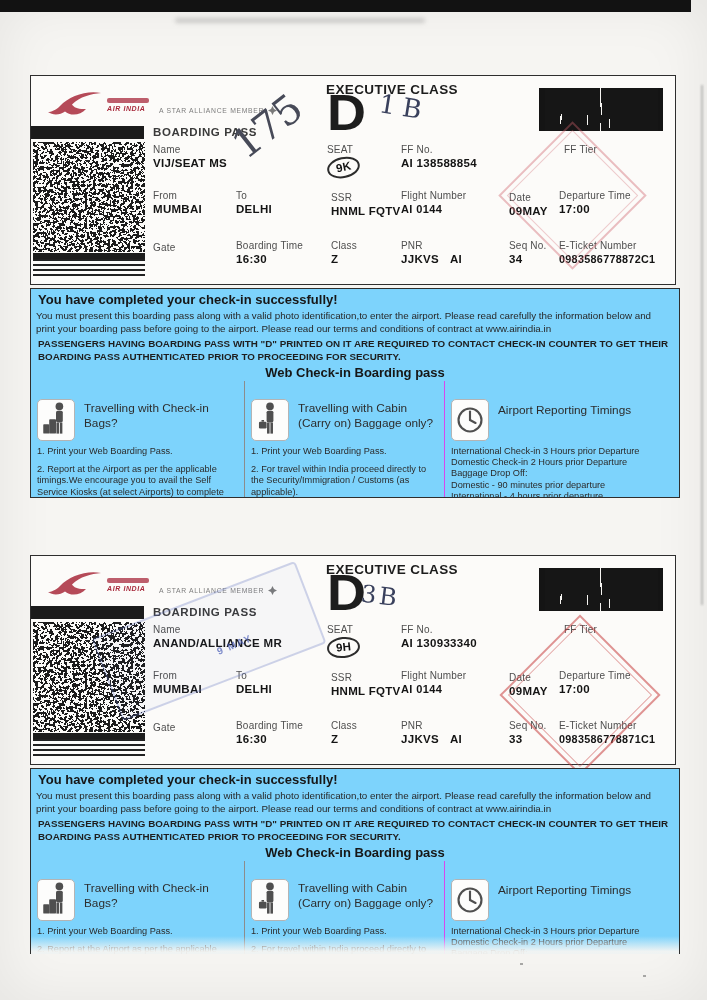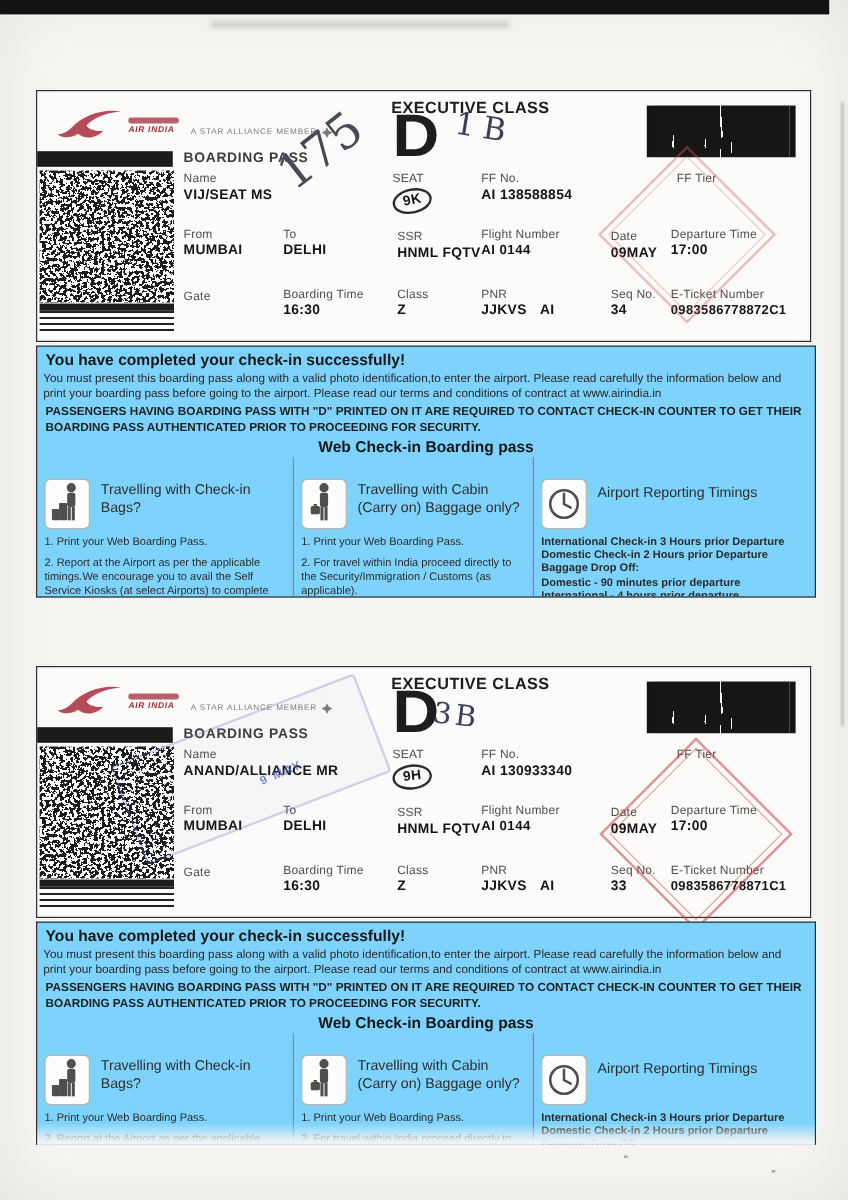--- a/index.html
+++ b/index.html
@@ -71,21 +71,21 @@
   .ib-col{padding:2px 6px;overflow:hidden}
   .ib-col.c1{width:214px;border-right:1px solid #8c8c8c}
   .ib-col.c2{width:200px;border-right:1px solid #d946ef}
   .ib-col.c3{flex:1}
   .col-head{display:flex;gap:9px;align-items:flex-start;margin-top:16px}
   .icon-box{flex:0 0 38px;height:42px;border:1px solid #b4b4b4;border-radius:5px;background:#fdfdfc;
         display:flex;align-items:center;justify-content:center}
   .col-title{font-size:11.8px;color:#2d2d2d;line-height:1.25;padding-top:2px}
   .col-body{font-size:9.2px;color:#2b2b2b;line-height:1.22;margin-top:5px}
   .col-body p{margin:0 0 7px}
-  .c3 .col-body div{font-weight:700}
+  .c3 .col-body div{font-weight:400}
   .c3-last{margin-top:6px}
   .fadeout{position:absolute;left:0;right:0;bottom:0;height:18px;
         background:linear-gradient(180deg,rgba(246,245,242,0) 0%,rgba(246,245,242,0.95) 85%)}
 </style>
 </head>
 <body>
 
 <svg width="0" height="0" style="position:absolute" aria-hidden="true">
   <defs>
     <filter id="f2d" x="0" y="0" width="100%" height="100%">

